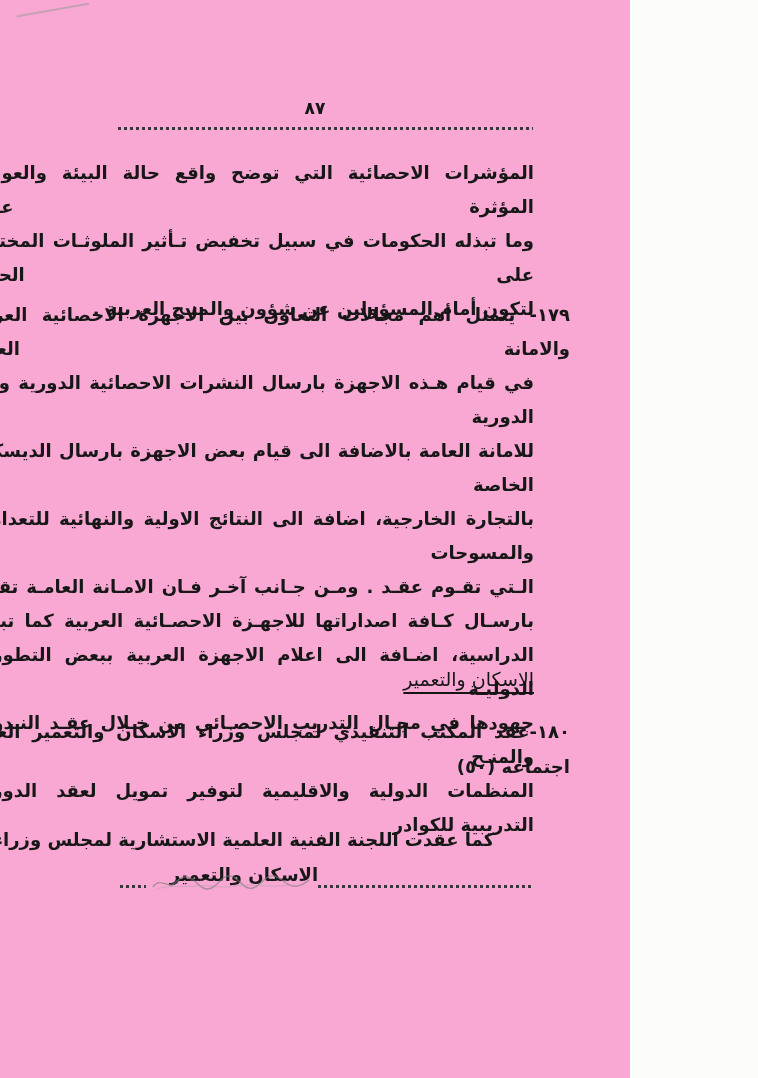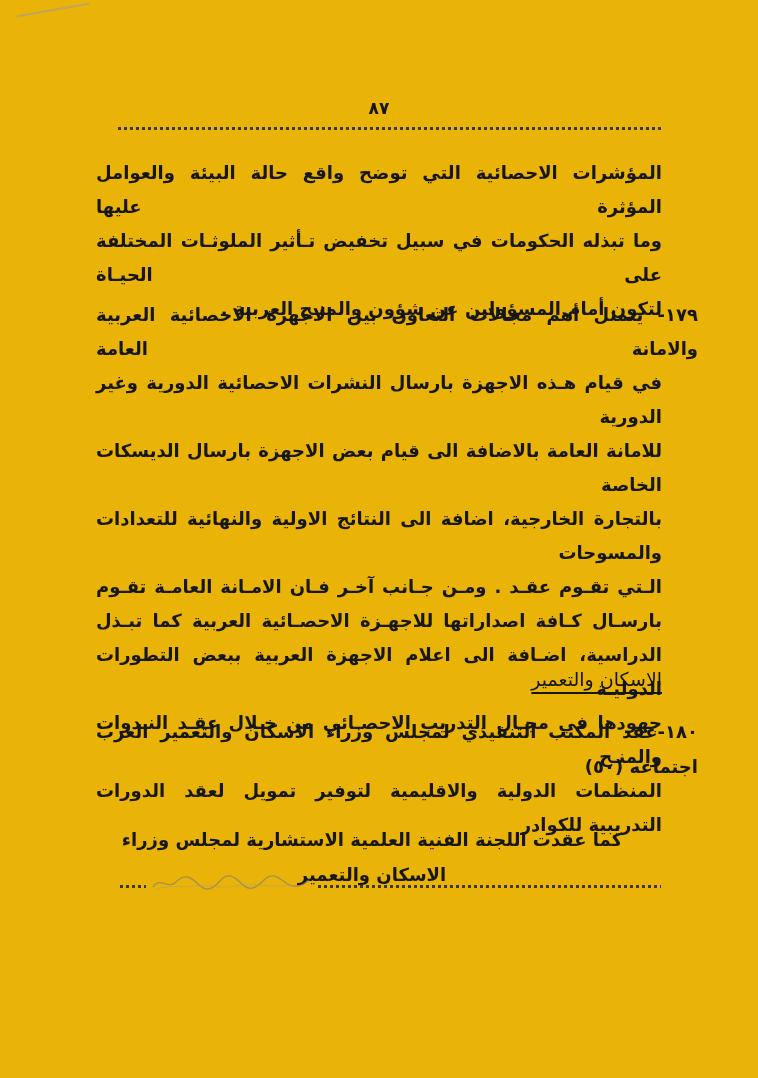--- a/index.html
+++ b/index.html
@@ -2,23 +2,23 @@
 <html lang="ar"><head>
 <meta charset="utf-8">
 <style>
   html, body { margin: 0; padding: 0; }
   body {
     background: #fcfcfa;
     font-family: "DejaVu Sans", sans-serif;
   }
   .page {
     position: relative;
-    width: 758px;
+    width: 630px;
     height: 1078px;
-    background: #eab308;
+    background: #f9a8d4;
     overflow: hidden;
     color: #1a1a1a;
   }
   .corner-artifact {
     position: absolute;
     top: 9px; left: 16px;
     width: 74px; height: 2px;
     background: #9a9a9a;
     transform: rotate(-10deg);
     opacity: .55;

